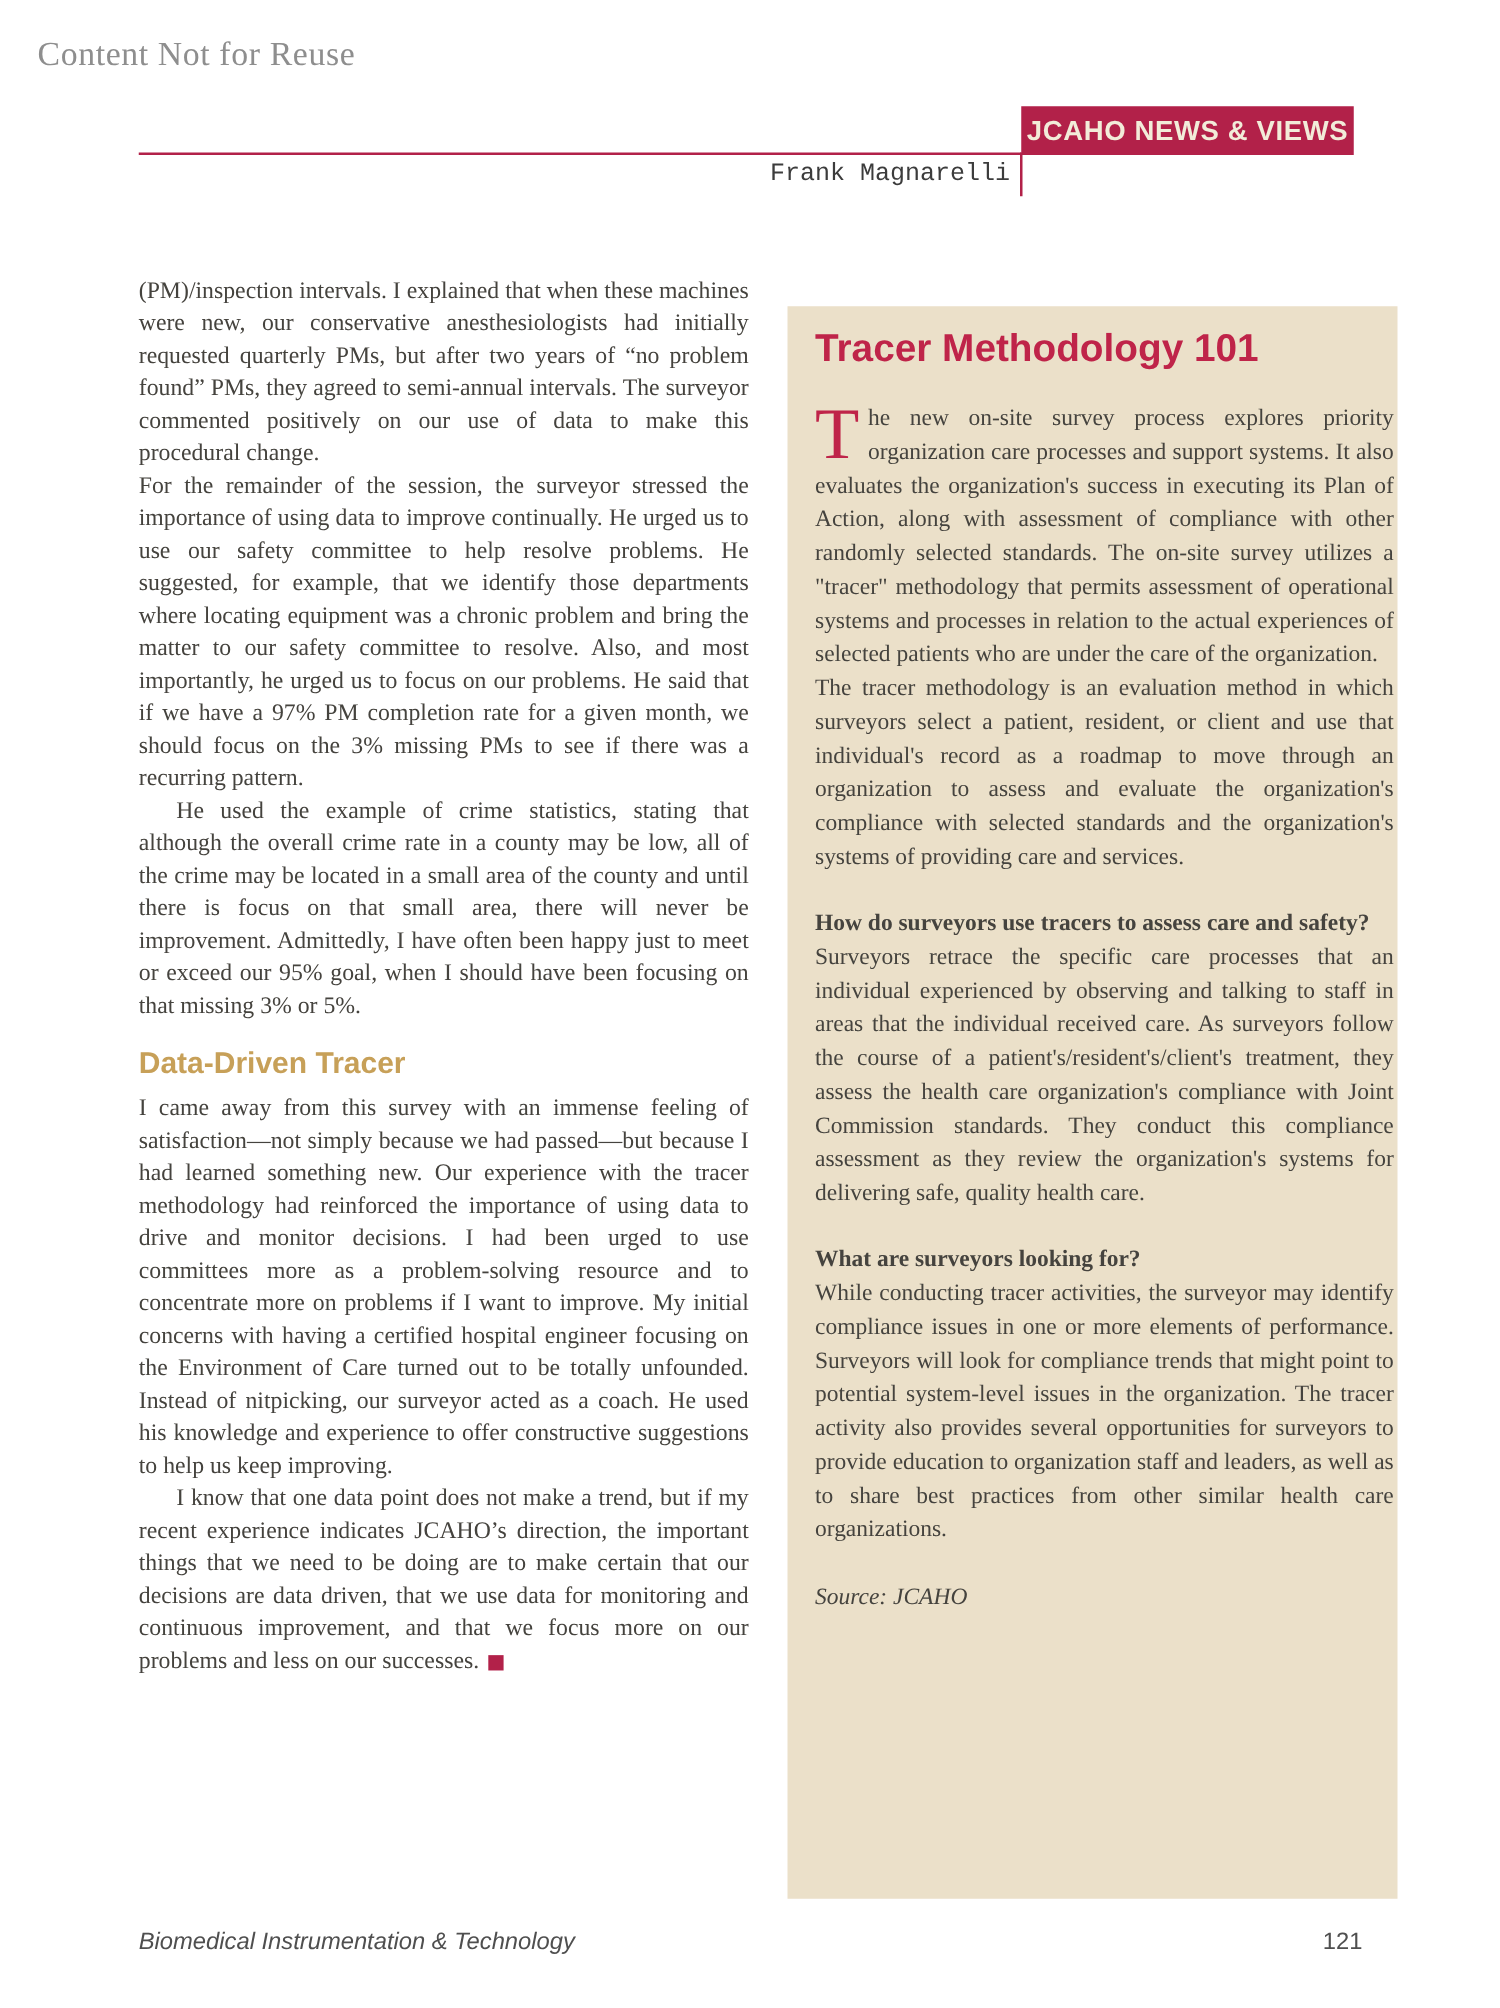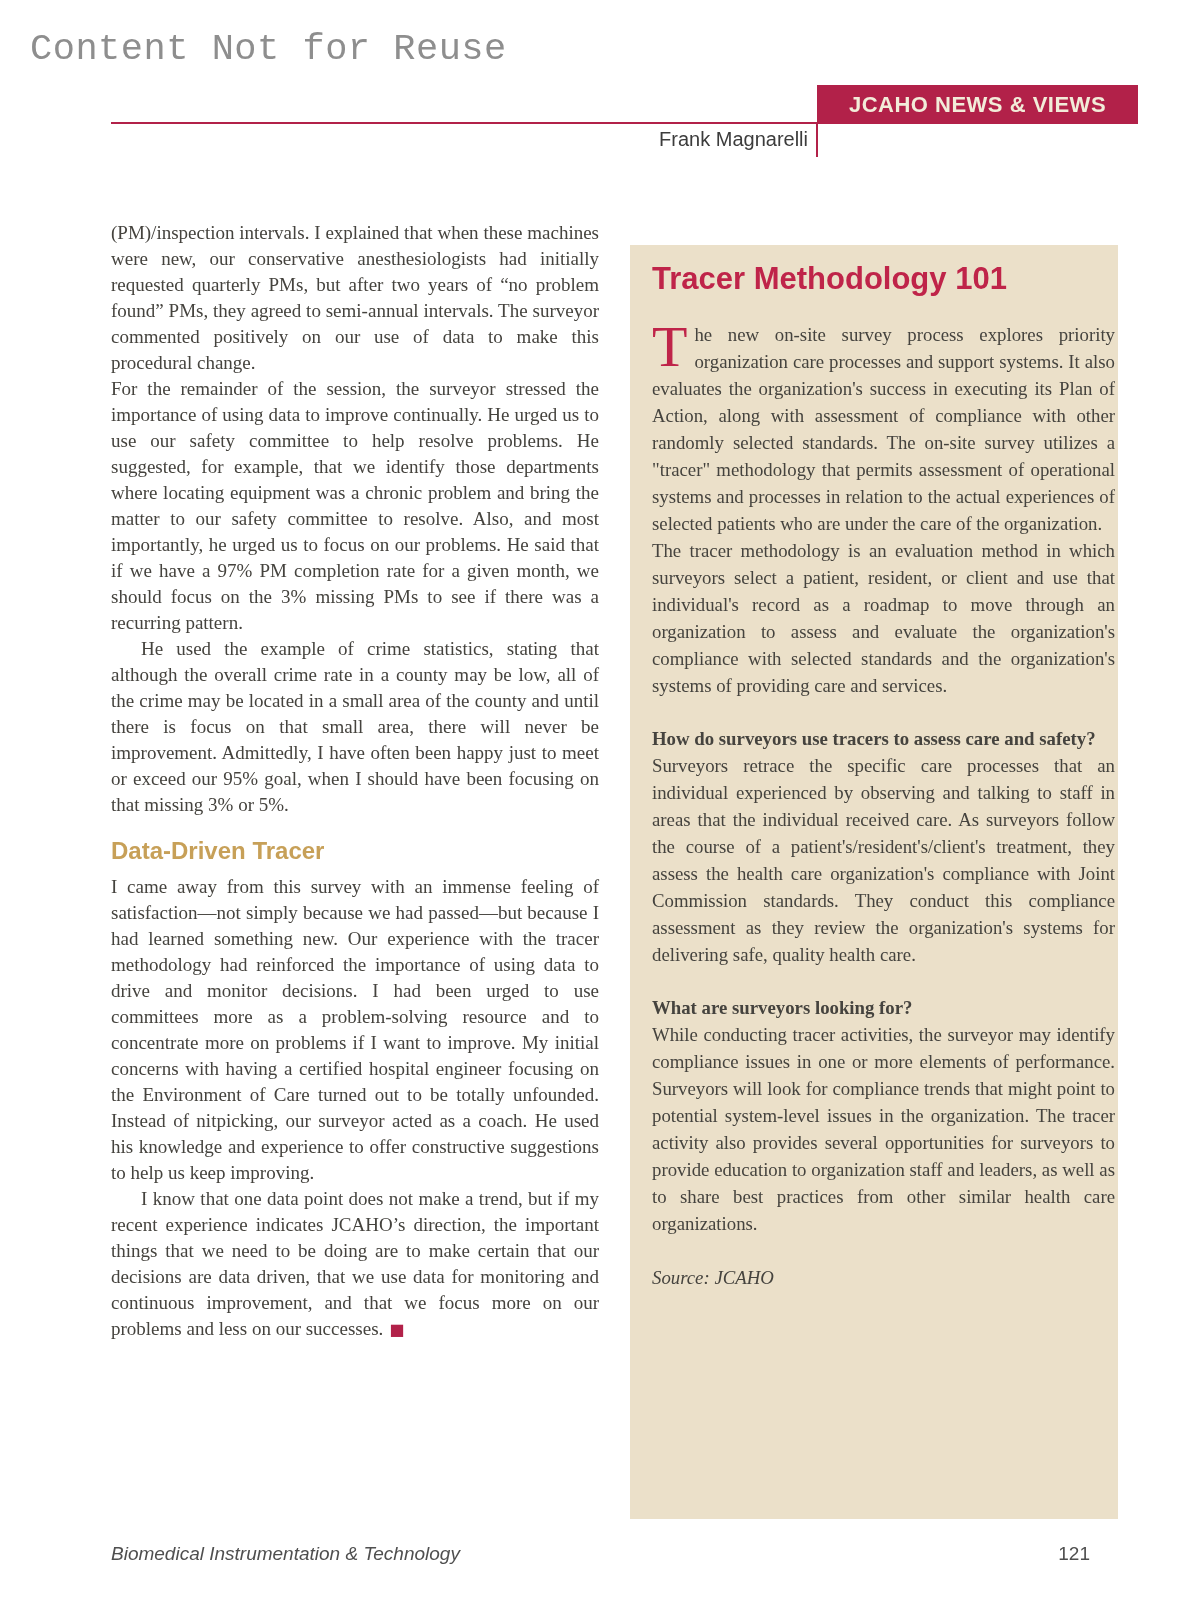--- a/index.html
+++ b/index.html
@@ -1,29 +1,29 @@
 <!DOCTYPE html>
 <html lang="en"><head>
 <meta charset="utf-8">
 <style>
   html,body{margin:0;padding:0;background:#ffffff;}
   .page{position:relative;width:1200px;height:1606px;background:#ffffff;overflow:hidden;
         font-family:"Liberation Serif",serif;}
 
   .watermark{position:absolute;left:30px;top:28px;
-     font-family:Liberation Mono, monospace;font-size:37px;color:#8e8e8e;letter-spacing:0.5px;text-align:right;}
+     font-family:Liberation Serif, serif;font-size:27px;color:#8e8e8e;letter-spacing:0.5px;text-align:right;}
 
-  .banner{position:absolute;left:817px;top:85px;width:321px;height:39px;background:#b22149;
+  .banner{position:absolute;left:817px;top:85px;width:266px;height:39px;background:#b22149;
      display:flex;align-items:center;justify-content:center;
      font-family:"Liberation Sans",sans-serif;font-weight:bold;font-size:22px;
      color:#f2ecd9;letter-spacing:0.5px;}
   .rule-h{position:absolute;left:111px;top:122px;width:706px;height:2px;background:#b22149;}
   .rule-v{position:absolute;left:816px;top:122px;width:2px;height:35px;background:#b22149;}
   .author{position:absolute;left:500px;top:128px;width:308px;text-align:right;
-     font-family:Liberation Sans, sans-serif;font-size:20px;color:#3c3c3c;}
+     font-family:Liberation Mono, monospace;font-size:20px;color:#3c3c3c;}
 
   .left-col{position:absolute;left:111px;top:220px;width:488px;color:#45433e;}
   .left-col p{margin:0;font-size:19px;line-height:26px;text-align:justify;
      hyphens:auto;-webkit-hyphens:auto;}
   .indent{text-indent:30px;}
   .gold-heading{font-family:"Liberation Sans",sans-serif;font-weight:bold;font-size:24px;
      line-height:28px;color:#c7a058;margin:19px 0 9px 0;}
   .end-mark{color:#b22149;font-size:16px;margin-left:6px;font-family:"DejaVu Sans",sans-serif;}
 
   .sidebar{position:absolute;left:630px;top:245px;width:488px;height:1274px;background:#ebe0c9;

